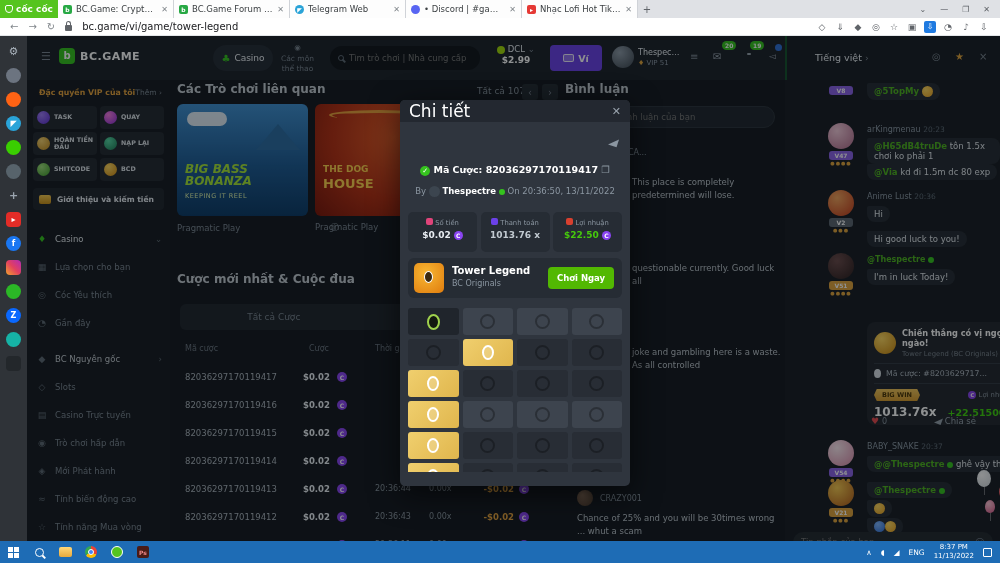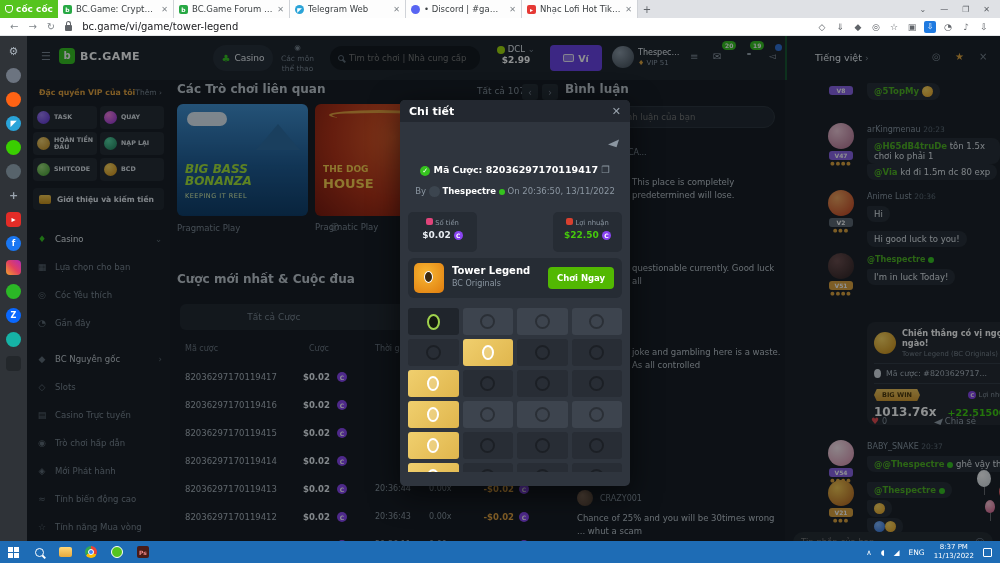--- a/index.html
+++ b/index.html
@@ -517,41 +517,45 @@
         <span class="a" style="left:46px;top:480px;color:#6b7581;font-size:9px">⚙</span>
         <div class="a" style="left:188px;top:479px;width:18px;height:14px;background:#35c31e;border-radius:3px;display:flex;align-items:center;justify-content:center">
           <span style="width:0;height:0;border-top:4px solid transparent;border-bottom:4px solid transparent;border-left:6px solid #fff"></span>
         </div>
       </div>
 
       <div class="overlay"></div>
 
       <div class="modal">
         <div class="mhead">
-          <span style="color:#fff;font-size:11px;font-weight:bold">Chi tiết</span>
+          <span style="color:#fff;font-size:17px;font-weight:normal">Chi tiết</span>
           <span style="color:#9aa4ae;font-size:11px">✕</span>
         </div>
         <span class="a" style="right:12px;top:38px;width:0;height:0;border-left:9px solid transparent;border-bottom:8px solid #8b96a1;transform:rotate(18deg)"></span>
         <div class="a" style="left:0;top:64px;width:230px;text-align:center;font-size:9.5px;font-weight:bold;color:#fff">
           <span style="display:inline-block;width:10px;height:10px;border-radius:50%;background:#35c31e;color:#fff;font-size:7px;line-height:10px;vertical-align:middle">✓</span>
           <span>Mã Cược:</span>
           <span>82036297170119417</span>
           <span style="color:#8b96a1;font-weight:normal">❐</span>
         </div>
         <div class="a" style="left:0;top:86px;width:230px;text-align:center;font-size:8.5px;color:#8b96a1">
           <span>By</span>
           <span class="avatar" style="display:inline-block;width:11px;height:11px;background:#3c454f;vertical-align:middle"></span>
           <span style="color:#fff;font-weight:bold">Thespectre</span>
           <span class="gdot"></span>
           <span>On 20:36:50, 13/11/2022</span>
         </div>
         <div class="a" style="left:8px;top:112px;width:214px;height:40px">
           <div class="statbox" style="left:0">
             <div class="sl"><i style="display:inline-block;width:7px;height:7px;border-radius:2px;background:#e0447a;font-style:normal"></i> <span>Số tiền</span></div>
             <div class="sv"><span>$0.02</span> <span class="pcoin" style="width:9px;height:9px">C</span></div>
+          </div>
+          <div class="statbox" style="left:72.5px">
+            <div class="sl"><i style="display:inline-block;width:7px;height:7px;border-radius:2px;background:#6b41e8;font-style:normal"></i> <span>Thanh toán</span></div>
+            <div class="sv" style="color:#c2cad1"><span>1013.76 x</span></div>
           </div>
           <div class="statbox" style="left:145px">
             <div class="sl"><i style="display:inline-block;width:7px;height:7px;border-radius:2px;background:#d8402f;font-style:normal"></i> <span>Lợi nhuận</span></div>
             <div class="sv" style="color:#46c90c"><span>$22.50</span> <span class="pcoin" style="width:9px;height:9px">C</span></div>
           </div>
         </div>
         <div class="a" style="left:8px;top:158px;width:214px;height:40px;background:#262c34;border-radius:6px">
           <span class="a" style="left:6px;top:5px;width:30px;height:30px;border-radius:5px;background:radial-gradient(circle at 40% 35%,#f7b733,#e07c0e)">
               <i class="a" style="left:10px;top:8px;width:9px;height:12px;border-radius:50%;background:#3a2a10;border:1.5px solid #fff;font-style:normal"></i>
             </span>

